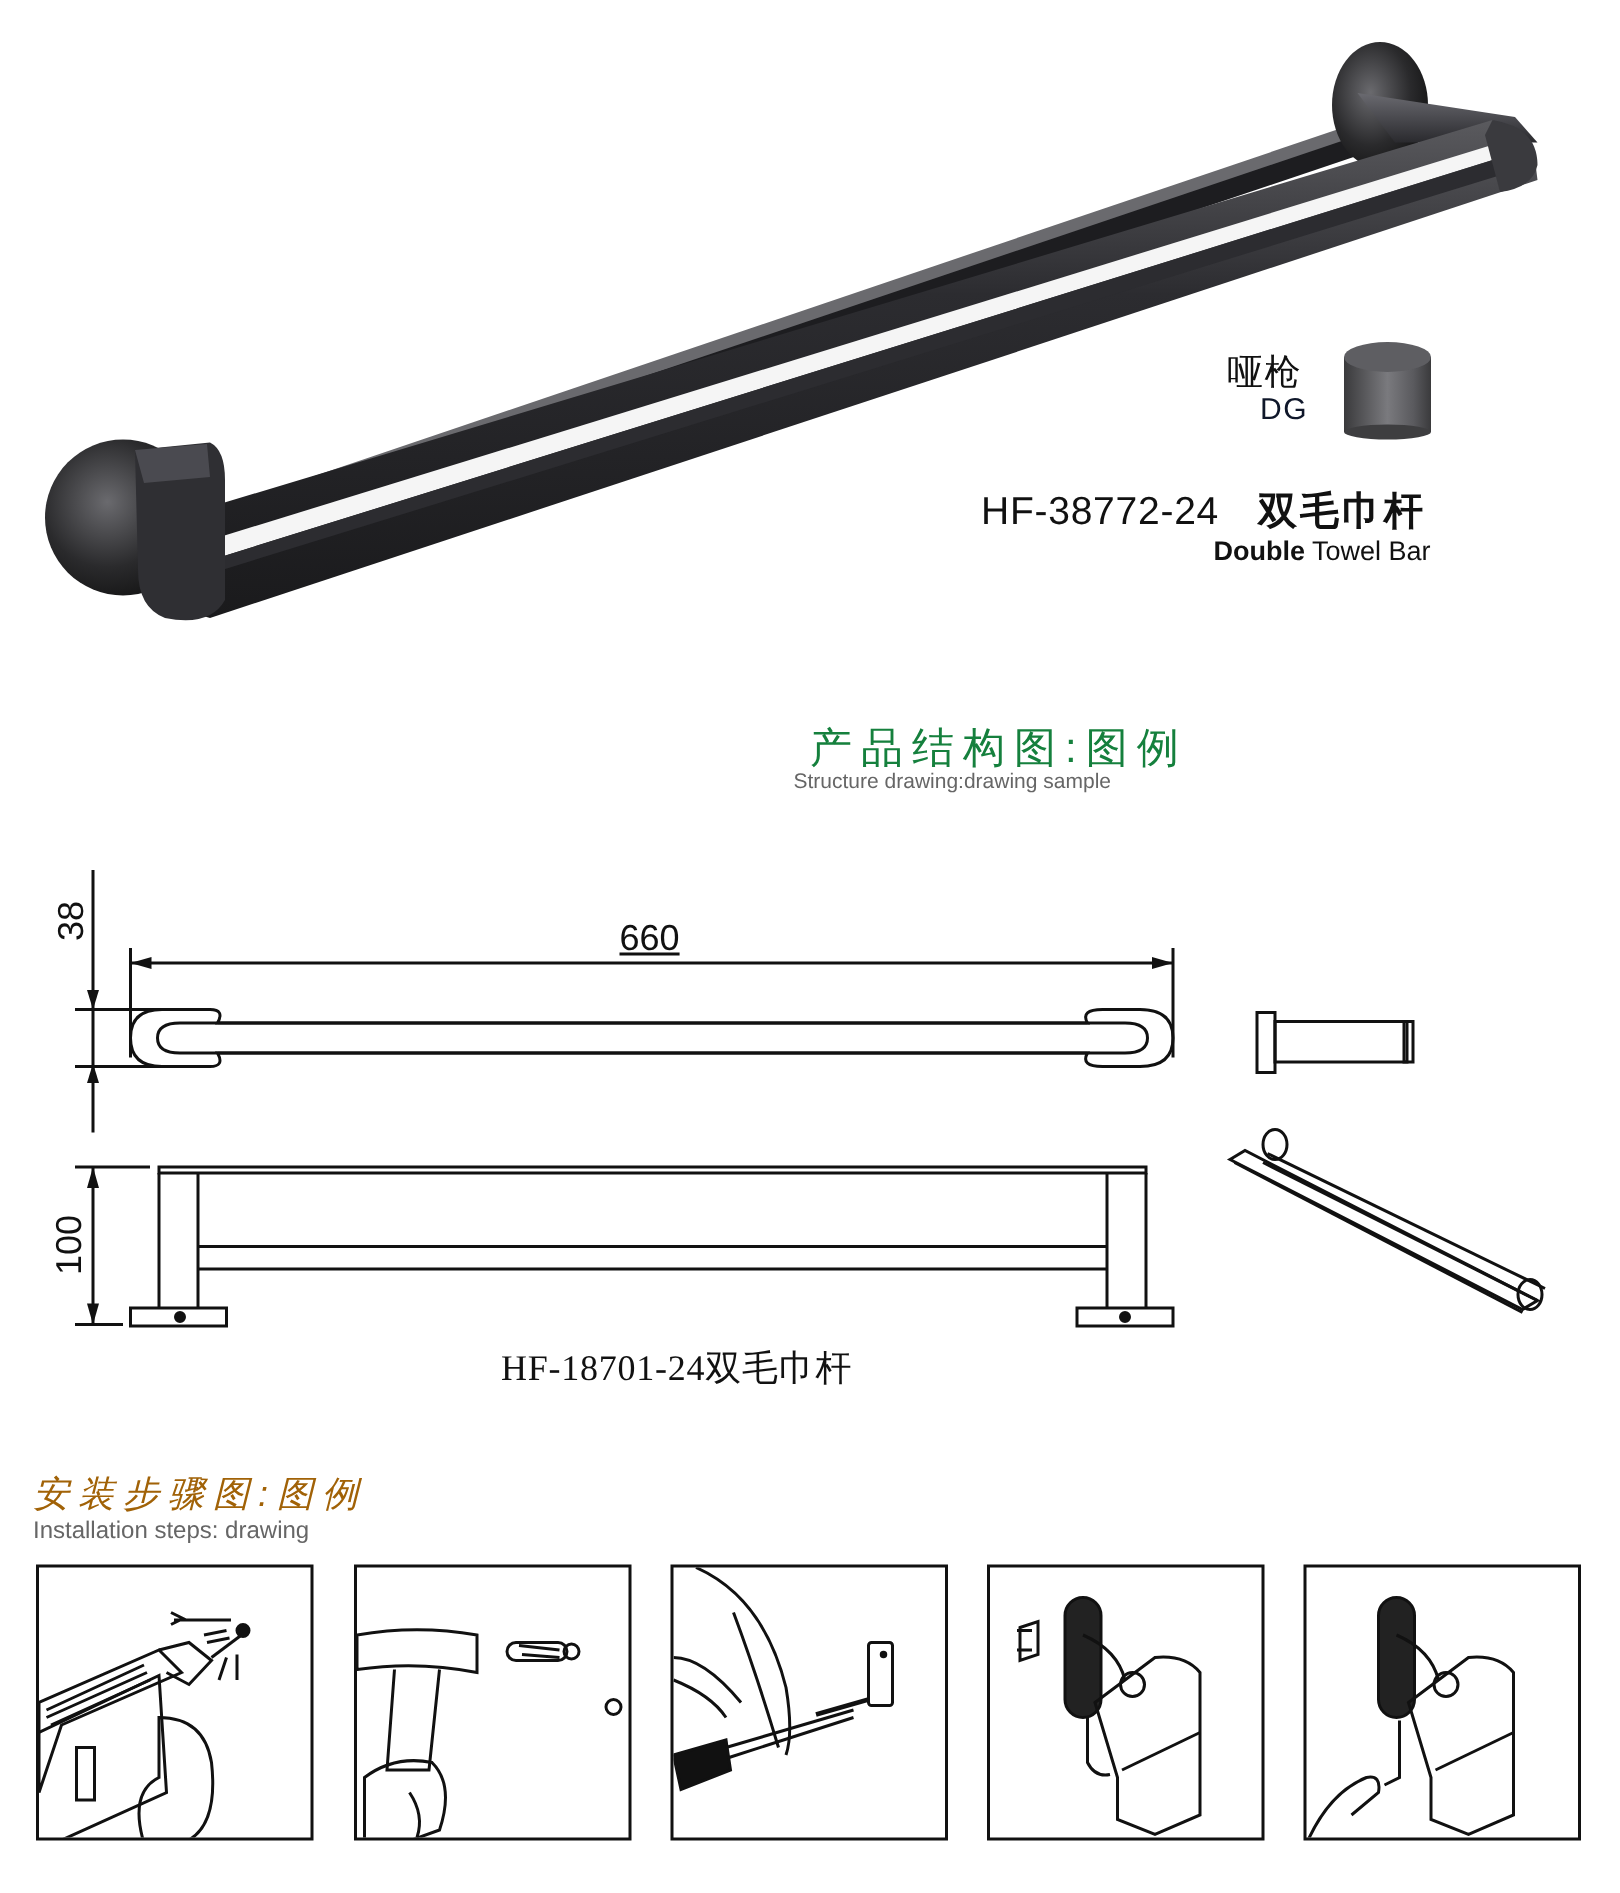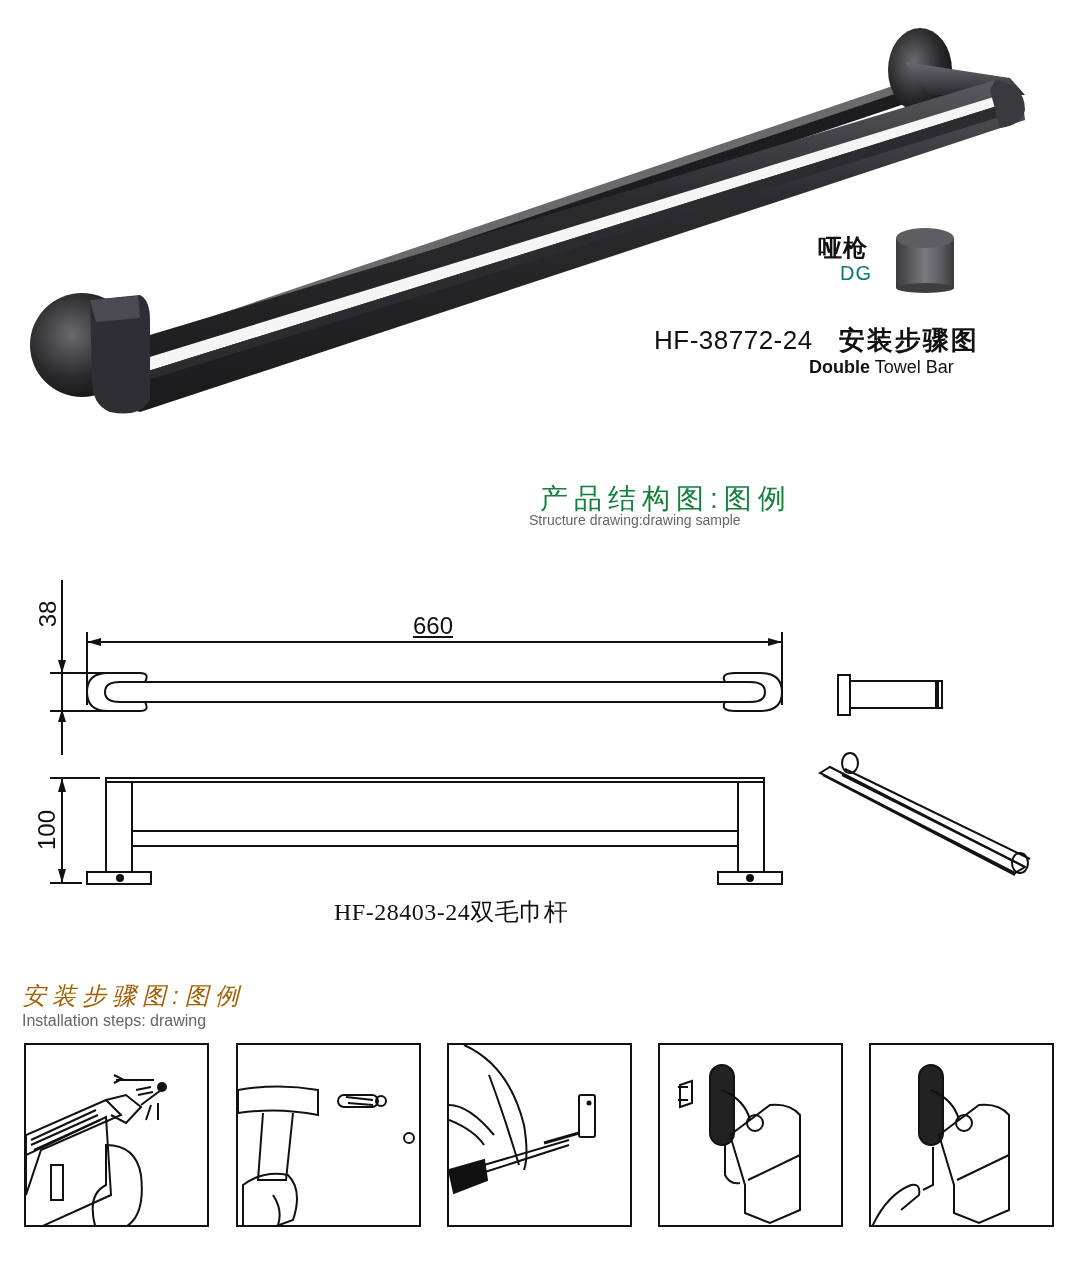--- a/index.html
+++ b/index.html
@@ -3,22 +3,22 @@
 <meta charset="utf-8">
 <style>
   html, body { margin:0; padding:0; background:#ffffff; }
   body { width:1080px; height:1262px; position:relative; overflow:hidden; font-family:"Liberation Sans", "DejaVu Sans", sans-serif; color:#1a1a1a; }
   .abs { position:absolute; }
   svg { position:absolute; overflow:visible; }
 
   
   #product-photo { left:0; top:0; width:1080px; height:440px; }
 
-  .finish-cn { left:818px; top:232px; font-size:24px; font-weight:bold; letter-spacing:1px; color:#111; }
-  .finish-code { left:840px; top:262px; font-size:20px; letter-spacing:1px; color:#0f766e;text-align:center; }
+  .finish-cn { left:818px; top:232px; font-size:24px; font-weight:normal; letter-spacing:1px; color:#111; }
+  .finish-code { left:840px; top:262px; font-size:20px; letter-spacing:1px; color:#0f172a;text-align:center; }
   .model-title { left:654px; top:323px; font-size:26px; color:#111; letter-spacing:0.5px; }
   .model-title .cn { margin-left:26px; font-weight:bold; letter-spacing:2px; }
   .model-en { left:809px; top:357px; font-size:18px; color:#111; }
   .model-en b { font-weight:bold; }
 
   .struct-cn { left:528px; top:480px; font-size:28px; color:#15803d; letter-spacing:6px;margin-left:12px; }
   .struct-en { left:529px; top:512px; font-size:14px; color:#666; }
 
   .dim { font-size:24px; color:#111; }
   .dim-38 { left:28px; top:600px; transform:rotate(-90deg); transform-origin:center; width:40px; text-align:center; }
@@ -84,21 +84,21 @@
       <stop offset="0.5" stop-color="#7a7a7e"></stop>
       <stop offset="0.8" stop-color="#5a5a5e"></stop>
       <stop offset="1" stop-color="#3a3a3c"></stop>
     </linearGradient>
   </defs>
   <rect x="2" y="12" width="58" height="50" fill="url(#gSw)"></rect>
   <ellipse cx="31" cy="62" rx="29" ry="5" fill="#3e3e40"></ellipse>
   <ellipse cx="31" cy="12" rx="29" ry="10" fill="#5e5e62"></ellipse>
 </svg>
 
-<div class="abs model-title"><span>HF-38772-24</span><span class="cn">安装步骤图</span></div>
+<div class="abs model-title"><span>HF-38772-24</span><span class="cn">双毛巾杆</span></div>
 <div class="abs model-en"><b>Double</b><span> Towel Bar</span></div>
 
 <div class="abs struct-cn">产品结构图:图例</div>
 <div class="abs struct-en">Structure drawing:drawing sample</div>
 
 <svg style="left:0;top:560px;" width="1080" height="340">
   <g stroke="#111" stroke-width="2" fill="none">
 
     <line x1="62" y1="20" x2="62" y2="195"></line>
     <polygon points="58,100 66,100 62,113" fill="#111" stroke="none"></polygon>
@@ -147,21 +147,21 @@
       <path d="M3,20 L195,120"></path>
       <path d="M25,14 L210,104"></path>
       <path d="M22,20 L205,112"></path>
     </g>
   </g>
 </svg>
 
 <div class="abs dim dim-38">38</div>
 <div class="abs dim dim-660">660</div>
 <div class="abs dim dim-100">100</div>
-<div class="abs drawing-caption">HF-28403-24双毛巾杆</div>
+<div class="abs drawing-caption">HF-18701-24双毛巾杆</div>
 
 <div class="abs install-cn">安装步骤图:图例</div>
 <div class="abs install-en">Installation steps: drawing</div>
 
 <div class="step-box" style="left:24px;">
   <svg width="185" height="184">
     <g stroke="#111" stroke-width="2" fill="none">
       <path d="M0,150 L0,90 L80,55 L95,70 L15,105 Z"></path>
       <path d="M0,110 L80,72 L85,150 L10,184"></path>
       <path d="M5,95 L70,65 M5,100 L72,70 M8,105 L74,75"></path>

